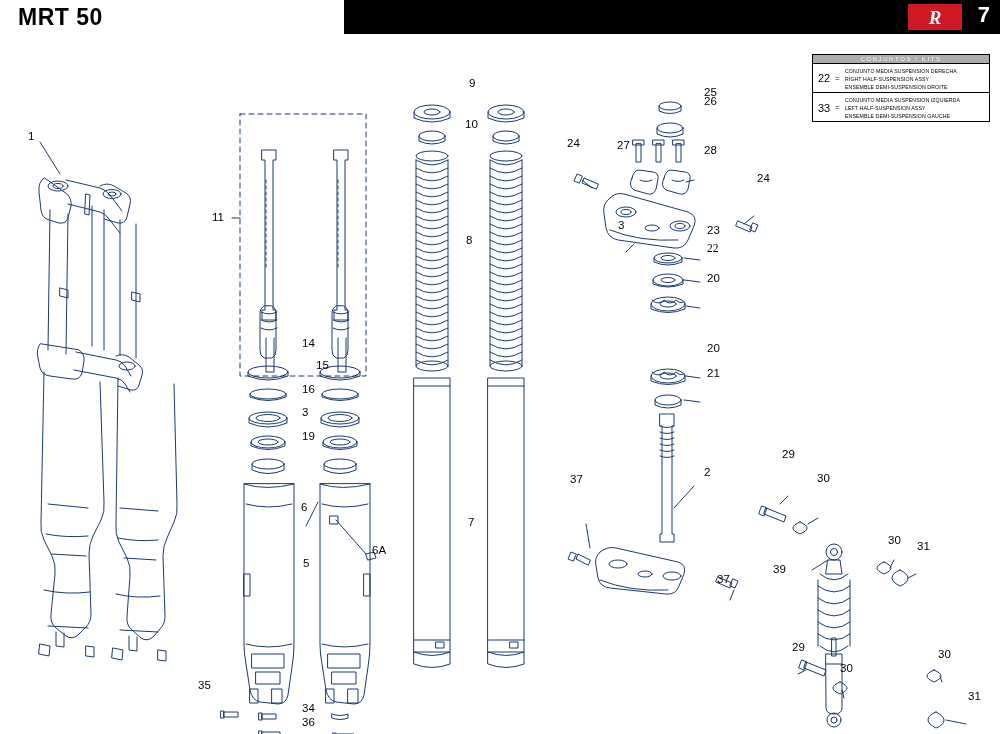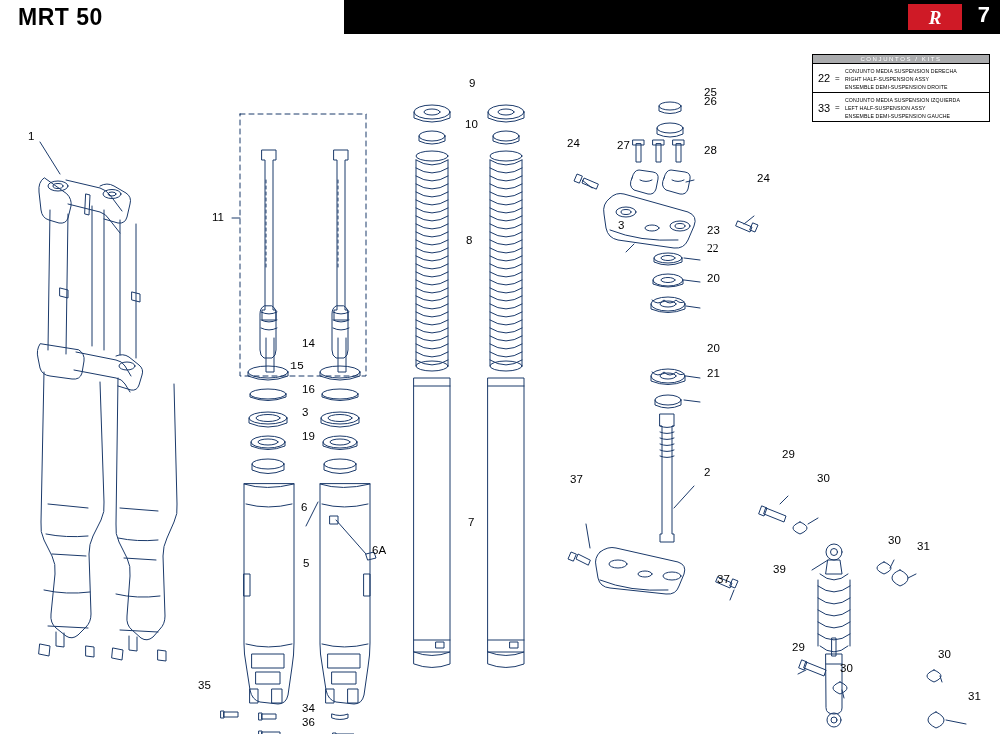--- a/index.html
+++ b/index.html
@@ -437,21 +437,21 @@
 <div class="lbl" style="left:618px; top:185px;">3</div>
 <div class="lbl" style="left:303px; top:523px;">5</div>
 <div class="lbl" style="left:301px; top:467px;">6</div>
 <div class="lbl" style="left:372px; top:510px;">6A</div>
 <div class="lbl" style="left:468px; top:482px;">7</div>
 <div class="lbl" style="left:466px; top:200px;">8</div>
 <div class="lbl" style="left:469px; top:43px;">9</div>
 <div class="lbl" style="left:465px; top:84px;">10</div>
 <div class="lbl" style="left:212px; top:177px;">11</div>
 <div class="lbl" style="left:302px; top:303px;">14</div>
-<div class="lbl" style="left:290px; top:325px;font-family:Liberation Mono, monospace;">15</div>
+<div class="lbl" style="left:316px; top:325px;">15</div>
 <div class="lbl" style="left:302px; top:349px;">16</div>
 <div class="lbl" style="left:302px; top:372px;">3</div>
 <div class="lbl" style="left:302px; top:396px;">19</div>
 <div class="lbl" style="left:707px; top:238px;">20</div>
 <div class="lbl" style="left:707px; top:308px;">20</div>
 <div class="lbl" style="left:707px; top:333px;">21</div>
 <div class="lbl" style="left:707px; top:208px;font-family:Liberation Serif, serif;">22</div>
 <div class="lbl" style="left:707px; top:190px;">23</div>
 <div class="lbl" style="left:567px; top:103px;">24</div>
 <div class="lbl" style="left:757px; top:138px;">24</div>

